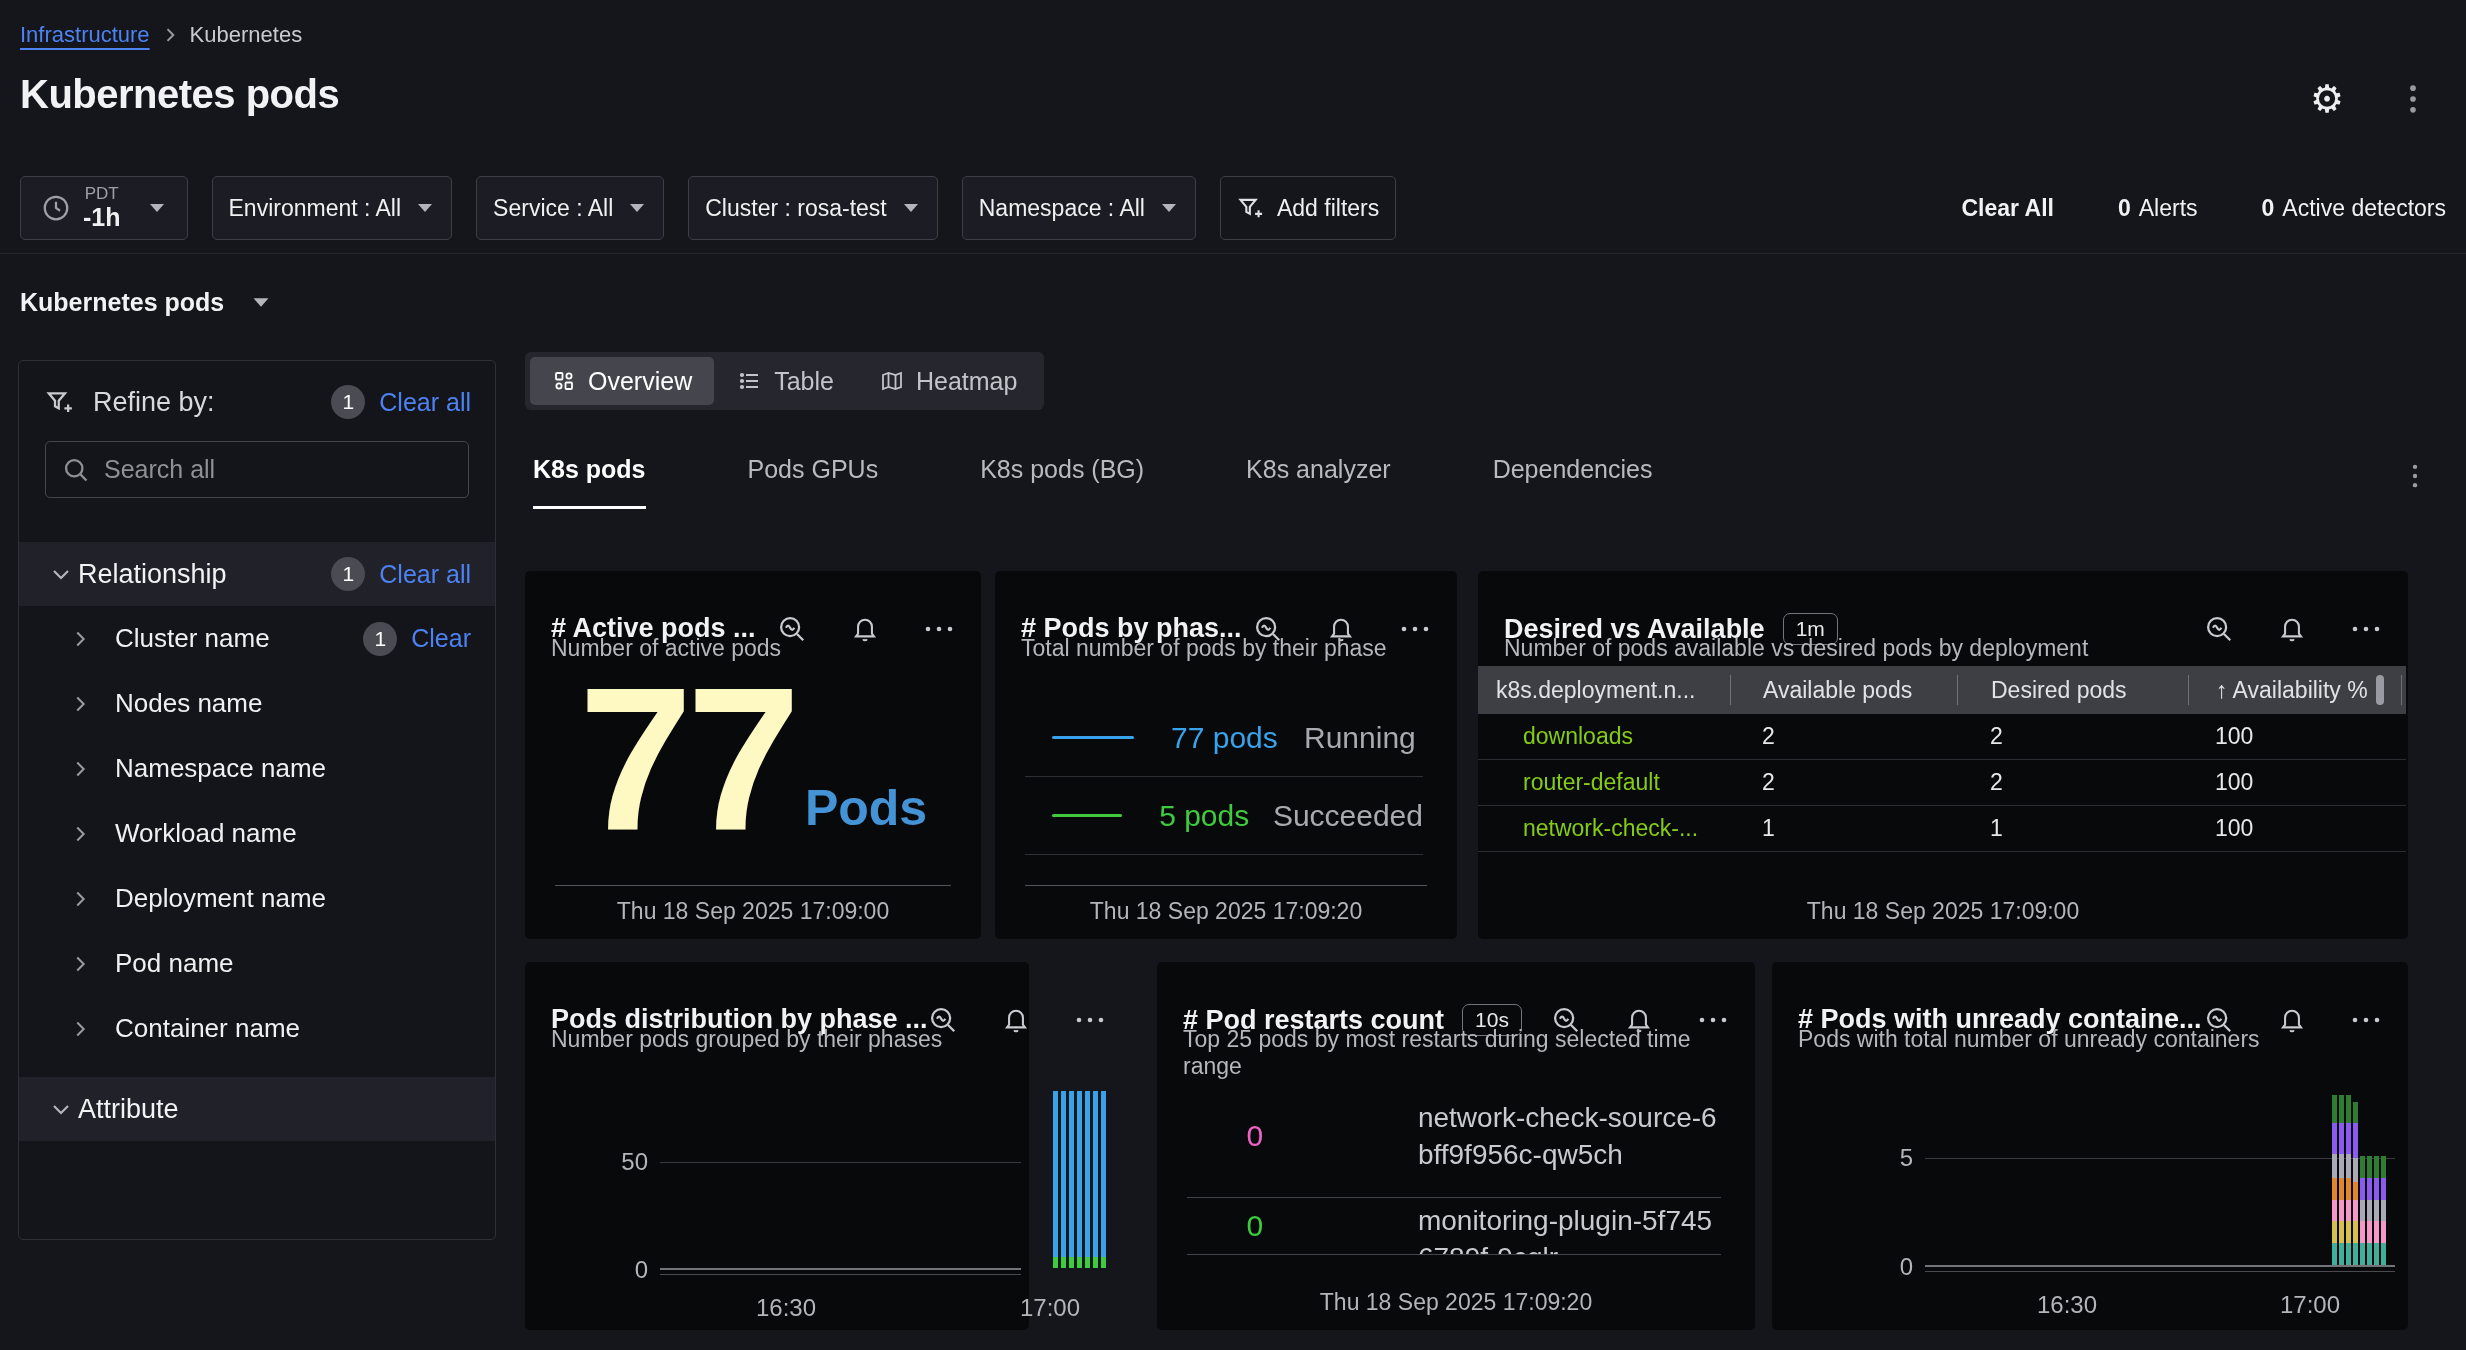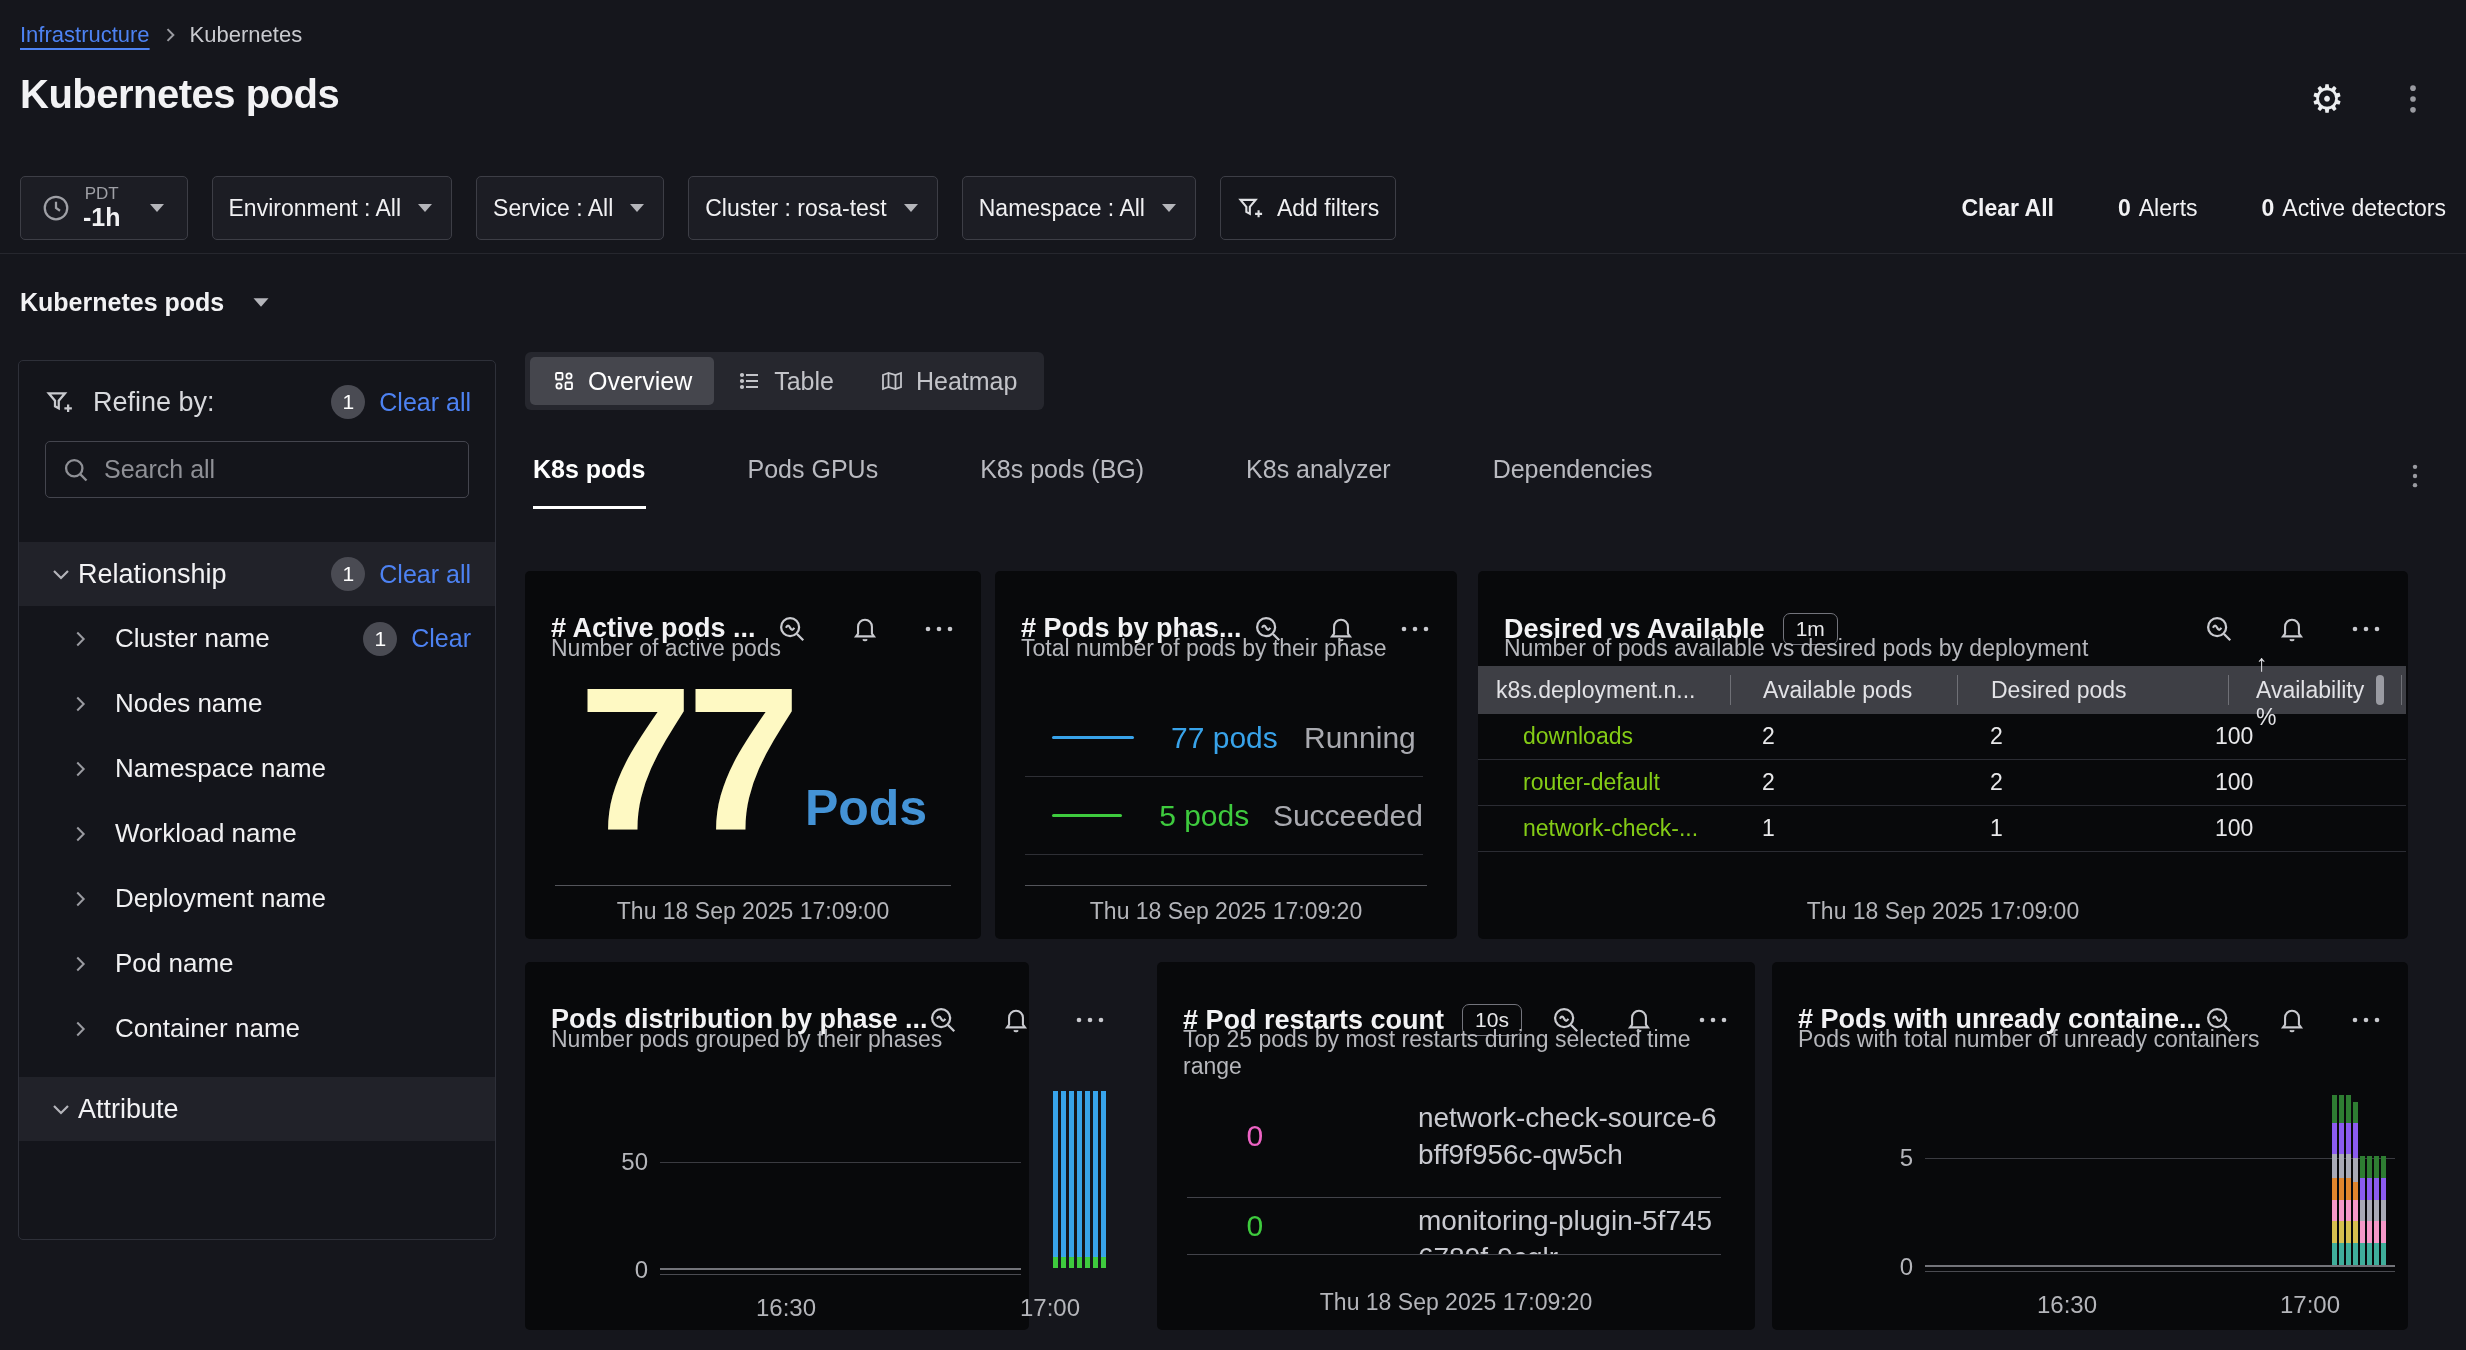--- a/index.html
+++ b/index.html
@@ -97,21 +97,21 @@
   .dv-scroll { position:absolute; right:22px; top:9px; width:8px; height:30px; border-radius:4px; background:#9a9ba2; }
   .dv-hend { position:absolute; right:4px; top:9px; width:1px; height:30px; background:#6f7076; }
   .dv-row { height:46px; display:flex; align-items:center; border-bottom:1px solid #2b2c33; color:#e8e8ea; }
   .dv-c1 { width:252px; padding-left:45px; }
   .dv-c2 { width:227px; padding-left:32px; }
   .dv-c3 { width:231px; padding-left:33px; }
   .dv-c4 { flex:1; padding-left:27px; }
   .dv-hrow .dv-c1 { width:252px; padding-left:18px; }
   .dv-hrow .dv-c2 { width:227px; }
   .dv-hrow .dv-c3 { width:231px; }
-  .dv-hrow .dv-c4 { flex:1; margin-right:36px;margin-left:40px; }
+  .dv-hrow .dv-c4 { flex:1; margin-right:36px; }
   .dv-link { color:#84cc16; cursor:pointer; }
 
   
   .plot { position:absolute; border-bottom:2px solid #73747a; }
   .gridline { position:absolute; left:0; right:0; height:1px; background:#3a3b41; }
   .baseline2 { position:absolute; left:0; right:0; height:1px; background:#4a4b51; }
   .ytick { position:absolute; width:44px; text-align:right; font-size:24px; color:#b4b5ba; }
   .xtick { position:absolute; font-size:24px; color:#b4b5ba; transform:translateX(-50%); }
   .cbar { position:absolute; bottom:0; display:flex; flex-direction:column-reverse; }
 

